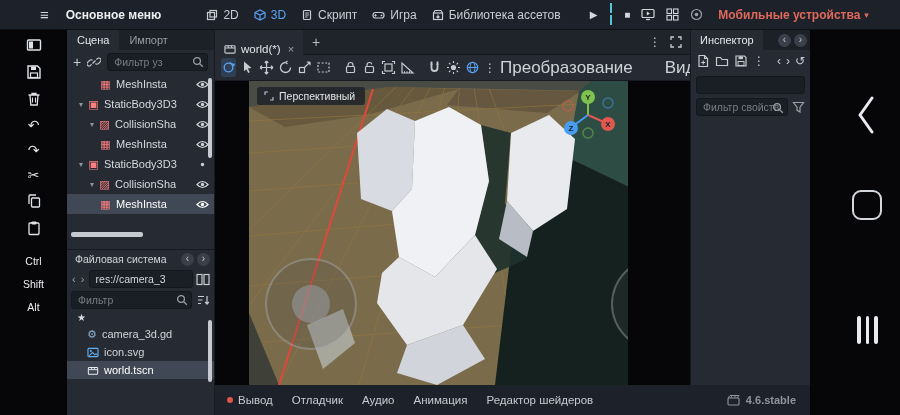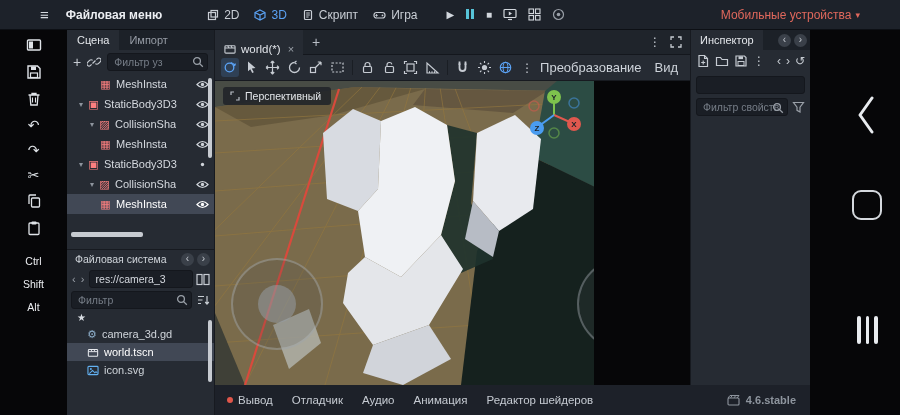--- a/index.html
+++ b/index.html
@@ -15,21 +15,21 @@
           padding-left:40px;gap:15px;font-size:12px;}
   .hamburger{font-size:15px;color:#d6dae0;cursor:pointer;}
   .mainmenu{font-weight:bold;color:#eceef2;margin-left:2px;white-space:nowrap;}
   .ws{display:flex;align-items:center;gap:5px;color:#c9ced5;white-space:nowrap;cursor:pointer;}
   .ws.first{margin-left:30px;}
   .ws.active span{color:#5ba2f4;}
   .playgroup{display:flex;align-items:center;gap:11px;margin-left:14px;}
   .pbtn{color:#d2d7dd;font-size:10px;cursor:pointer;line-height:1;}
   .pause i{display:inline-block;width:2.5px;height:10px;background:#57c4d8;margin:0 1.2px;}
   .target{margin-left:auto;margin-right:40px;display:flex;align-items:center;gap:4px;
-          color:#e0685c;font-weight:normal;white-space:nowrap;cursor:pointer;}
+          color:#e0685c;font-weight:bold;white-space:nowrap;cursor:pointer;}
   .target .caret{font-size:9px;color:#e0685c;}
 
   
   .leftstrip{position:absolute;left:0;top:30px;width:67px;height:385px;background:#060608;
              display:flex;flex-direction:column;align-items:center;padding-top:7px;gap:11px;}
   .lglyph{font-size:14px;color:#dfe3e8;line-height:1;cursor:pointer;}
   .lkey{font-size:10.5px;color:#eceef2;cursor:pointer;}
   .lkey.firstkey{margin-top:8px;}
 
   
@@ -81,23 +81,23 @@
             font-size:11.5px;color:#e2e5ea;cursor:pointer;}
   .tclose{color:#9aa0a8;font-size:11px;margin-left:2px;cursor:pointer;}
   .tadd{color:#b9bec6;font-size:14px;margin-left:9px;cursor:pointer;}
   .tabsright{margin-left:auto;display:flex;align-items:center;gap:9px;padding-right:8px;}
   .tdots{color:#c6cbd2;font-size:12px;cursor:pointer;}
   .vptoolbar{height:26px;background:#262b33;display:flex;align-items:center;gap:4px;
              padding:0 6px;border-bottom:1px solid #171a20;}
   .vicon{width:19px;height:19px;display:flex;align-items:center;justify-content:center;border-radius:3px;cursor:pointer;}
   .vicon.active{background:rgba(91,162,244,.18);}
   .vsep{width:1px;height:15px;background:#1a1e24;margin:0 2px;}
-  .vpmenus{margin-left:auto;display:flex;gap:13px;font-size:13px;color:#ced3da;padding-right:6px;text-align:center;}
+  .vpmenus{margin-left:auto;display:flex;gap:32px;font-size:17px;color:#ced3da;padding-right:6px;text-align:center;}
   .vpmenus span{cursor:pointer;white-space:nowrap;}
-  .viewport{position:relative;width:379px;height:304px;overflow:hidden;background:#484c45;}
+  .viewport{position:relative;width:379px;height:304px;overflow:hidden;background:#484c45;margin-left:34px;}
   .vp-svg{width:475px;height:304px;}
   .perspbtn{position:absolute;left:8px;top:6px;display:flex;align-items:center;gap:5px;
             background:rgba(32,35,41,.88);border-radius:3px;padding:3px 10px 3px 7px;
             font-size:10.5px;color:#e3e6ea;cursor:pointer;}
   .gizmo{position:absolute;top:6px;right:8px;}
   .gz{font-size:8px;fill:#20252b;text-anchor:middle;font-weight:bold;
       font-family:"Liberation Sans","DejaVu Sans",sans-serif;}
   .joy{position:absolute;width:92px;height:92px;border-radius:50%;top:177px;
        border:2px solid rgba(190,196,204,.35);background:rgba(70,75,82,.18);cursor:pointer;}
   .joy::after{content:"";position:absolute;left:50%;top:50%;width:38px;height:38px;margin:-19px 0 0 -19px;
@@ -131,21 +131,21 @@
   .gbars i{width:3.5px;height:28px;background:#e8ebef;border-radius:2px;}
   .gchev{position:absolute;left:46px;top:66px;cursor:pointer;}
 </style>
 </head>
 <body>
 
 <div id="app">
 
   <div class="topbar">
     <span class="hamburger">≡</span>
-    <span class="mainmenu">Файловая меню</span>
+    <span class="mainmenu">Основное меню</span>
 
     <div class="ws first">
       <svg width="12" height="12" viewBox="0 0 12 12">
         <rect x="1.5" y="3.5" width="7" height="7" fill="none" stroke="#c9ced5" stroke-width="1.2"></rect>
         <rect x="4" y="1.5" width="6.5" height="6.5" fill="none" stroke="#c9ced5" stroke-width="1.2"></rect>
       </svg>
       <span>2D</span>
     </div>
 
     <div class="ws active">
@@ -165,20 +165,27 @@
 
     <div class="ws">
       <svg width="13" height="12" viewBox="0 0 13 12">
         <rect x="1" y="3.5" width="11" height="5.5" rx="2.5" fill="none" stroke="#c9ced5" stroke-width="1.2"></rect>
         <path d="M3.5 5.2 v2.4 M2.3 6.4 h2.4" stroke="#c9ced5" stroke-width="1"></path>
         <circle cx="9.5" cy="6.4" r="0.9" fill="#c9ced5"></circle>
       </svg>
       <span>Игра</span>
     </div>
 
+    <div class="ws">
+      <svg width="12" height="12" viewBox="0 0 12 12">
+        <rect x="1.5" y="4" width="9" height="6.5" fill="none" stroke="#c9ced5" stroke-width="1.2"></rect>
+        <path d="M1.5 4 L3 1.5 H9 L10.5 4 M6 5.5 V9 M4.5 7.5 L6 9 L7.5 7.5" fill="none" stroke="#c9ced5" stroke-width="1.1"></path>
+      </svg>
+      <span>Библиотека ассетов</span>
+    </div>
 
     <div class="playgroup">
       <span class="pbtn">▶</span>
       <span class="pbtn pause"><i></i><i></i></span>
       <span class="pbtn">■</span>
       <svg width="14" height="13" viewBox="0 0 14 13">
         <rect x="1" y="1.5" width="12" height="8" rx="1" fill="none" stroke="#d2d7dd" stroke-width="1.2"></rect>
         <path d="M5.8 3.5 L9 5.5 L5.8 7.5 Z" fill="#d2d7dd"></path>
         <path d="M5 11.5 h4" stroke="#d2d7dd" stroke-width="1.2"></path>
       </svg>
@@ -343,34 +350,34 @@
         <path d="M10 2 v8 M8.2 8 L10 10 L11.8 8" fill="none" stroke="#c6cbd2" stroke-width="1.2"></path>
       </svg>
     </div>
     <div class="starrow">
       <span class="star">★</span>
     </div>
     <div class="frow">
       <span class="fgear">⚙</span>
       <span>camera_3d.gd</span>
     </div>
-    <div class="frow sel">
-      <svg width="12" height="11" viewBox="0 0 13 13">
-        <rect x="1" y="3" width="11" height="8" rx="1" fill="none" stroke="#e8ebef" stroke-width="1.2"></rect>
-        <path d="M1 5.5 h11 M4 3 l1.5 2.5 M7.5 3 l1.5 2.5" stroke="#e8ebef" stroke-width="1.1" fill="none"></path>
-      </svg>
-      <span>world.tscn</span>
-    </div>
     <div class="frow">
       <svg width="12" height="11" viewBox="0 0 13 12">
         <rect x="1" y="1.5" width="11" height="9" rx="1" fill="none" stroke="#62b0f0" stroke-width="1.2"></rect>
         <circle cx="4.2" cy="4.3" r="1.1" fill="#62b0f0"></circle>
         <path d="M2.5 9.5 L6 6 L8.5 8.5 L9.8 7.2 L11.5 9" fill="none" stroke="#62b0f0" stroke-width="1.1"></path>
       </svg>
       <span>icon.svg</span>
+    </div>
+    <div class="frow sel">
+      <svg width="12" height="11" viewBox="0 0 13 13">
+        <rect x="1" y="3" width="11" height="8" rx="1" fill="none" stroke="#e8ebef" stroke-width="1.2"></rect>
+        <path d="M1 5.5 h11 M4 3 l1.5 2.5 M7.5 3 l1.5 2.5" stroke="#e8ebef" stroke-width="1.1" fill="none"></path>
+      </svg>
+      <span>world.tscn</span>
     </div>
     <div class="fsthumb"></div>
   </div>
 
   <div class="center">
 
     <div class="scenetabs">
       <div class="scenetab">
         <svg width="12" height="12" viewBox="0 0 13 13">
           <rect x="1" y="3" width="11" height="8" rx="1" fill="none" stroke="#c6cbd2" stroke-width="1.2"></rect>

